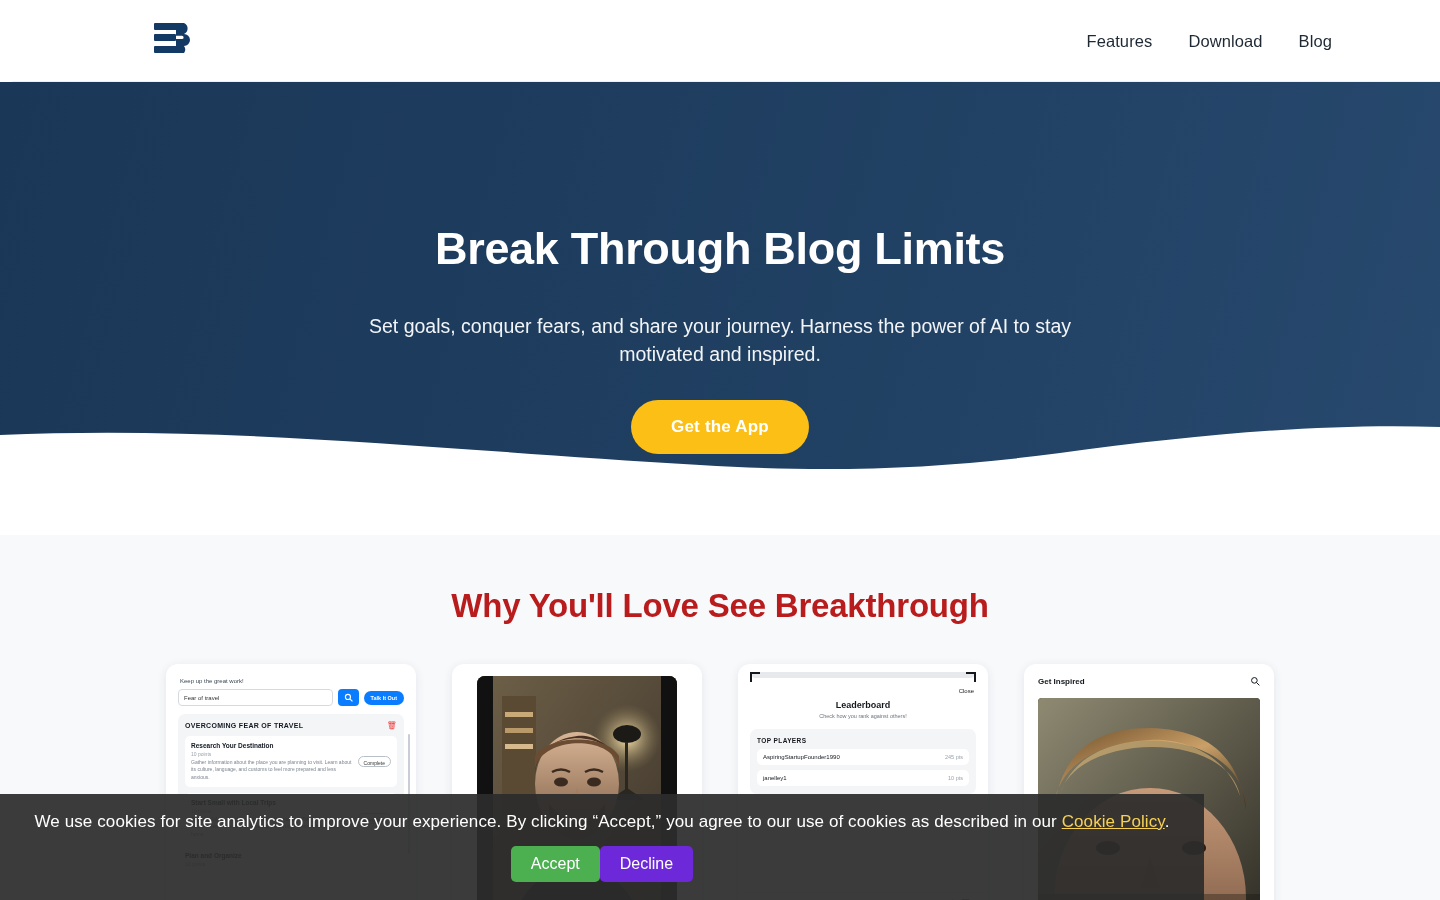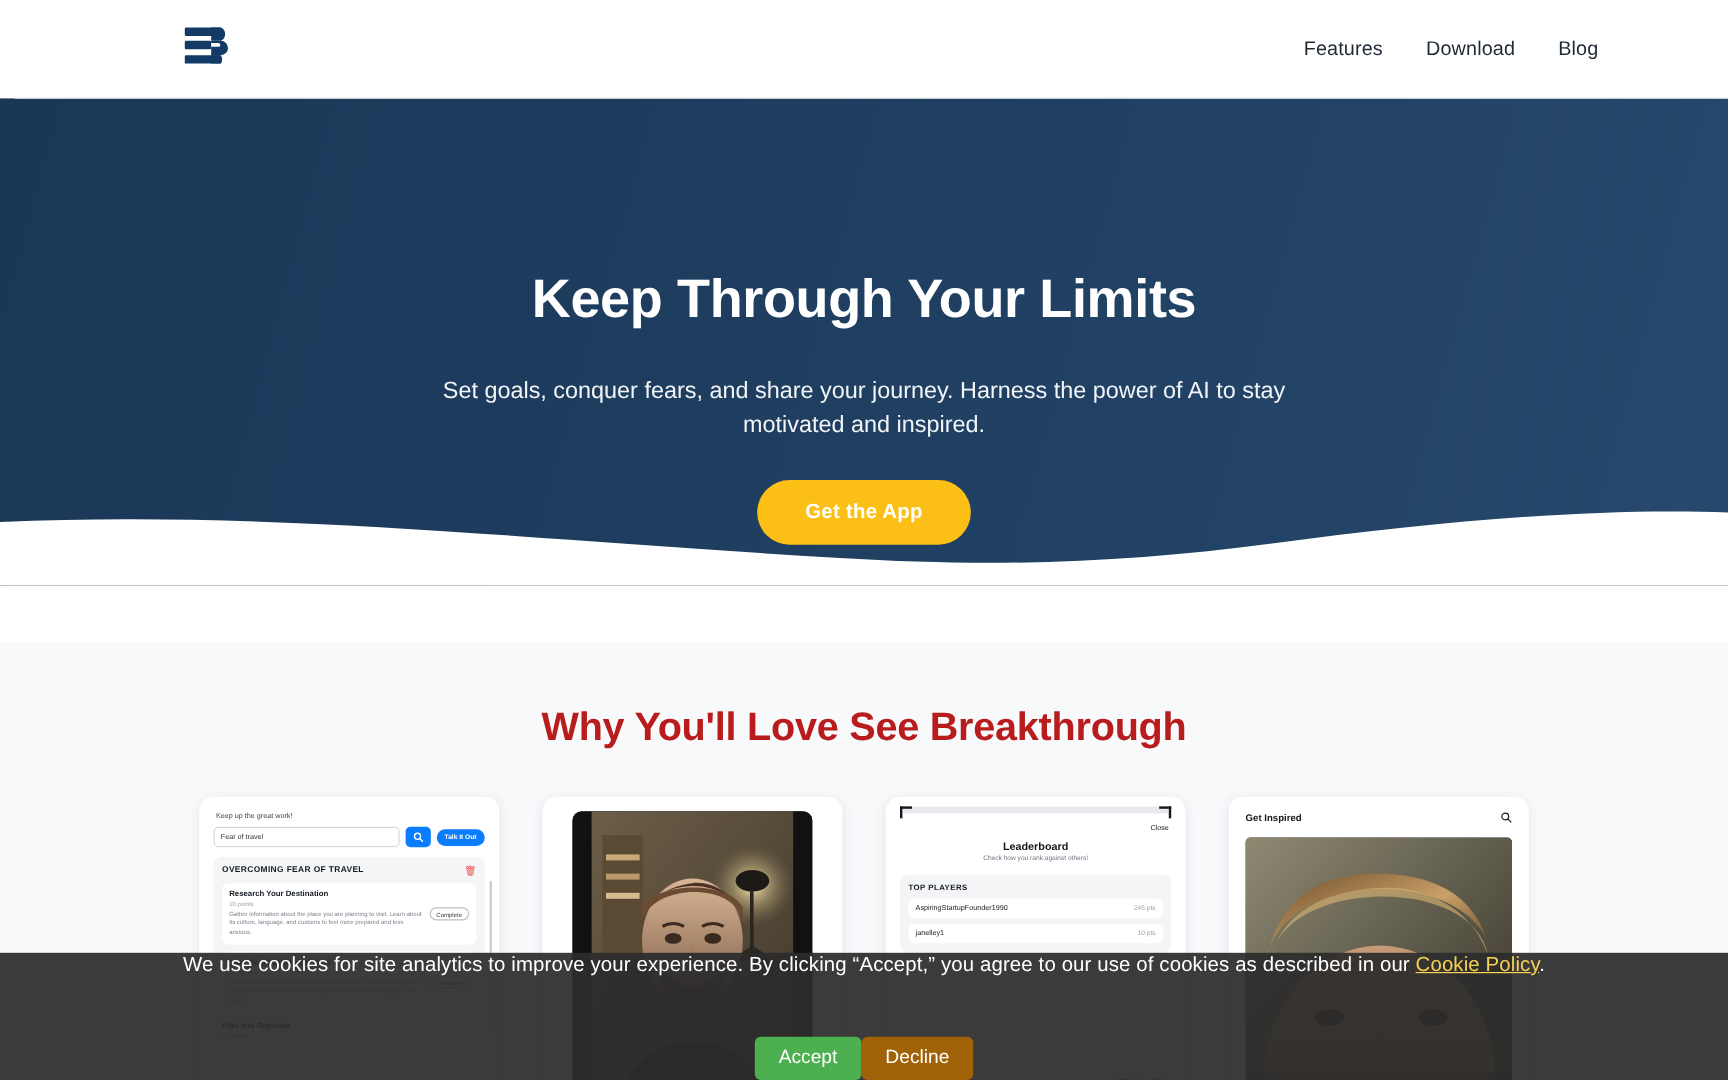--- a/index.html
+++ b/index.html
@@ -158,33 +158,33 @@
   .c4 { padding: 12px 14px; }
   .c4 .hrow { display:flex; justify-content:space-between; align-items:center; }
   .c4 .htitle { font-size:8px; font-weight:700; color:#14181d; }
   .c4 .photo {
     margin-top: 12px; width: 100%; height: 240px; border-radius: 4px; overflow:hidden;
     position: relative; background:#2a2722;
   }
 
   
   .cookie {
-    position: absolute; left: 0; bottom: 0; width: 1440px; height: 106px;
+    position: absolute; left: 0; bottom: 0; width: 1204px; height: 106px;
     background: rgba(44,44,44,.93); z-index: 40;
-    display: flex; flex-direction: column; align-items: center; justify-content: space-between;
+    display: flex; flex-direction: column; align-items: center; justify-content: center;
   }
   .cookie p { font-size: 17px; color: #ffffff; text-align: center; letter-spacing: .1px; }
   .cookie a { color: #f7d154; text-decoration: underline; }
   .cookie .btns { margin-top: 14px; display: flex; }
   .cookie button {
     border: none; border-radius: 5px; font-size: 16px; color: #ffffff;
     padding: 9px 20px; cursor: pointer; font-family: inherit;
   }
   .btn-accept { background: #4caf50; }
-  .btn-decline { background: #a16207; }
+  .btn-decline { background: #6d28d9; }
 </style>
 </head>
 <body>
 
 <div class="page">
 
   <div class="header">
     <div class="logo-wrap">
       <svg width="46" height="46" viewBox="0 0 46 46">
         <g fill="#123a64">
@@ -199,21 +199,21 @@
     </div>
     <nav class="nav">
       <a href="#">Features</a>
       <a href="#">Download</a>
       <a href="#">Blog</a>
     </nav>
   </div>
 
   <section class="hero">
     <div class="hero-inner">
-      <h1>Keep Through Your Limits</h1>
+      <h1>Break Through Blog Limits</h1>
       <p>Set goals, conquer fears, and share your journey. Harness the power of AI to stay motivated and inspired.</p>
       <button class="cta">Get the App</button>
     </div>
     <svg class="wave" viewBox="0 0 1440 70" preserveAspectRatio="none">
       <path d="M0,16 C220,6 430,30 700,46 C830,54 940,50 1060,34 C1200,15 1330,4 1440,8 L1440,70 L0,70 Z" fill="#ffffff"></path>
     </svg>
   </section>
 
   <section class="features">
     <h2>Why You'll Love See Breakthrough</h2>

